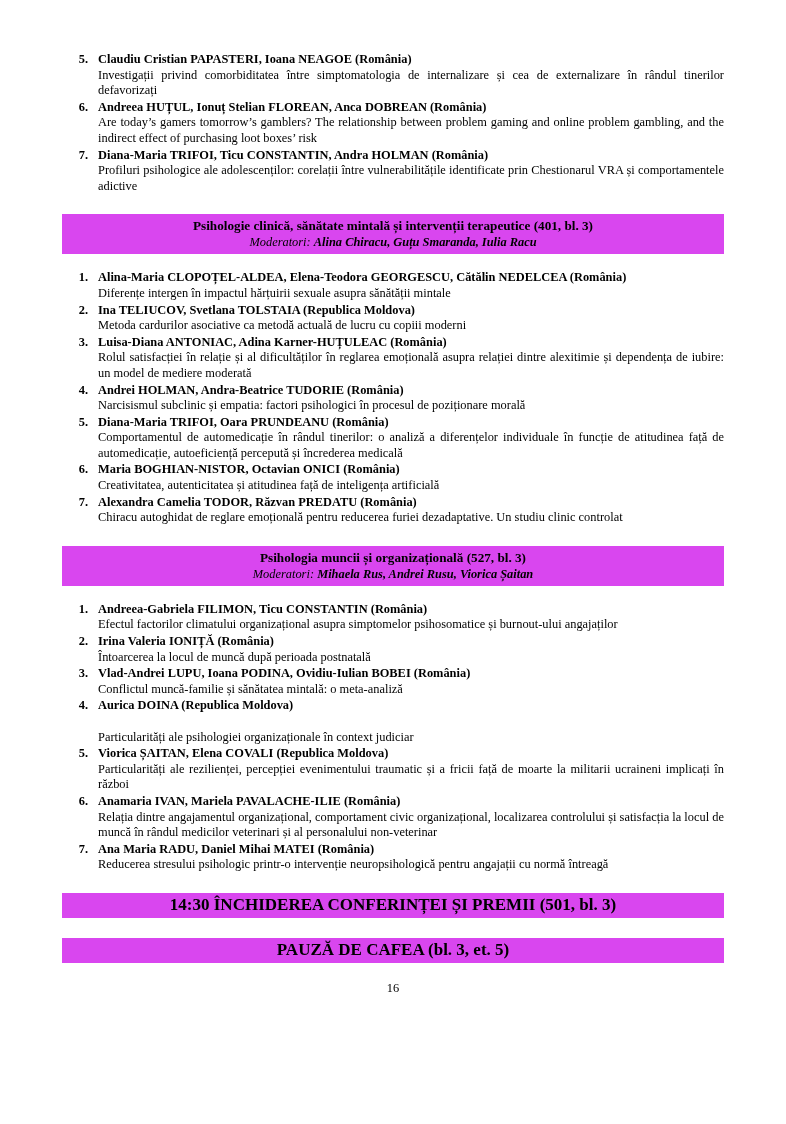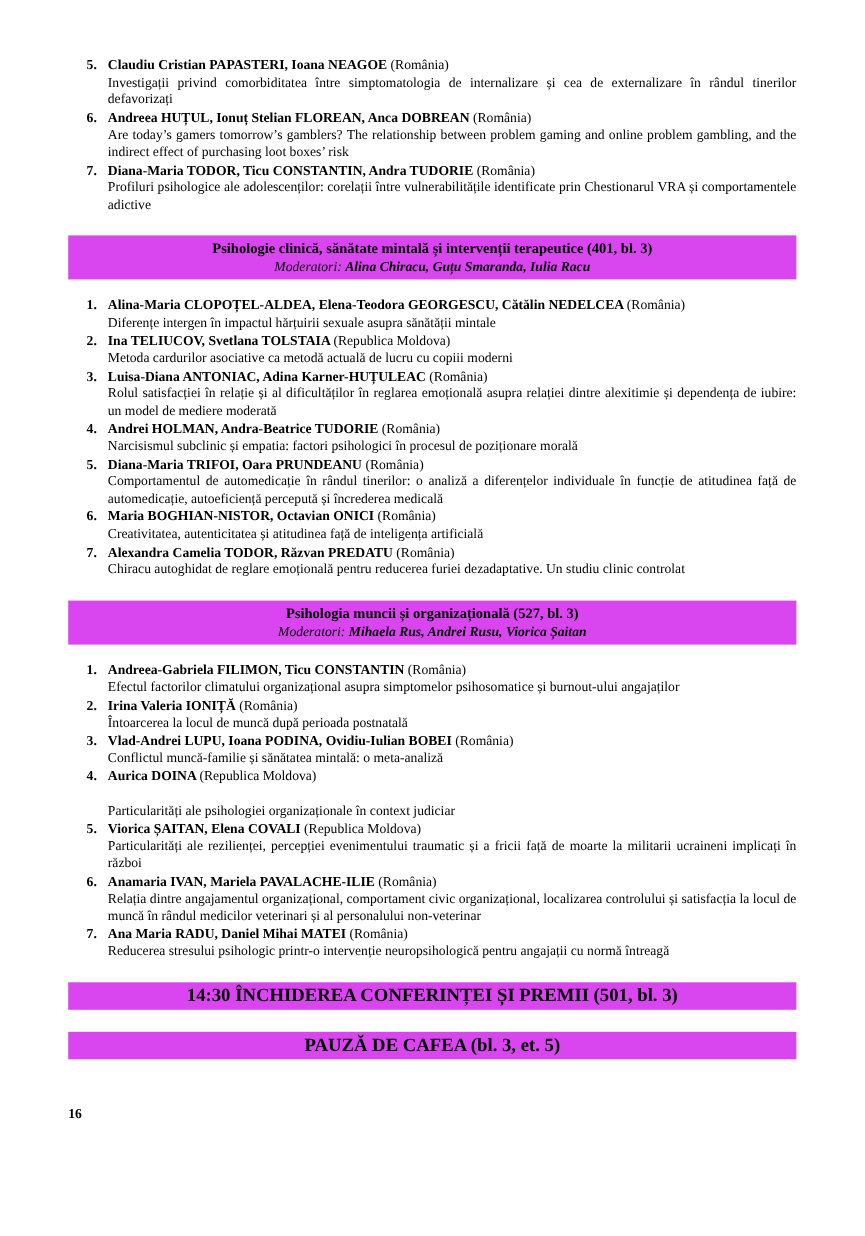--- a/index.html
+++ b/index.html
@@ -41,21 +41,21 @@
     font-size: 12.4px;
     line-height: 15.6px;
   }
   .authors {
     font-weight: bold;
     font-size: 12.4px;
     line-height: 15.6px;
     text-align: justify;
   }
   .authors .country {
-    font-weight: normal;
+    font-weight: bold;
   }
   .title {
     font-size: 12.4px;
     line-height: 15.6px;
     text-align: justify;
   }
   .section-band {
     background: #d946ef;
     text-align: center;
     padding: 3px 6px 4px 6px;
@@ -80,24 +80,23 @@
   .band-mod .names {
     font-weight: bold;
     font-style: italic;
   }
   .band-simple {
     font-weight: bold;
     font-size: 17px;
     line-height: 18px;
   }
   .page-number {
-    text-align: left;
-    font-size: 12.4px;
-    margin-top: 42px;
-    font-weight: bold;
+    text-align: center;
+    font-size: 12.4px;
+    margin-top: 18px;
   }
   .blankline { height: 15.6px; }
 </style>
 </head>
 <body>
 
 <div class="page">
 
   <div class="ol">
     <div class="entry">
@@ -105,21 +104,21 @@
       <div class="authors"><span>Claudiu Cristian PAPASTERI, Ioana NEAGOE</span> <span class="country">(România)</span></div>
       <div class="title">Investigații privind comorbiditatea între simptomatologia de internalizare și cea de externalizare  în rândul tinerilor defavorizați</div>
     </div>
     <div class="entry">
       <span class="num">6.</span>
       <div class="authors"><span>Andreea HUȚUL, Ionuț Stelian FLOREAN, Anca DOBREAN</span> <span class="country">(România)</span></div>
       <div class="title">Are today’s gamers tomorrow’s gamblers? The relationship between problem gaming and online problem gambling, and the indirect effect of purchasing loot boxes’ risk</div>
     </div>
     <div class="entry">
       <span class="num">7.</span>
-      <div class="authors"><span>Diana-Maria TODOR, Ticu CONSTANTIN, Andra TUDORIE</span> <span class="country">(România)</span></div>
+      <div class="authors"><span>Diana-Maria TRIFOI, Ticu CONSTANTIN, Andra HOLMAN</span> <span class="country">(România)</span></div>
       <div class="title">Profiluri psihologice ale adolescenților: corelații între vulnerabilitățile identificate prin Chestionarul VRA și comportamentele adictive</div>
     </div>
   </div>
 
   <div class="band-wrap">
     <div class="section-band">
       <div class="band-title"><span>Psihologie clinică, sănătate mintală și intervenții terapeutice</span> <span class="light">(401, bl. 3)</span></div>
       <div class="band-mod"><span>Moderatori:</span> <span class="names">Alina Chiracu, Guțu Smaranda, Iulia Racu</span></div>
     </div>
   </div>

